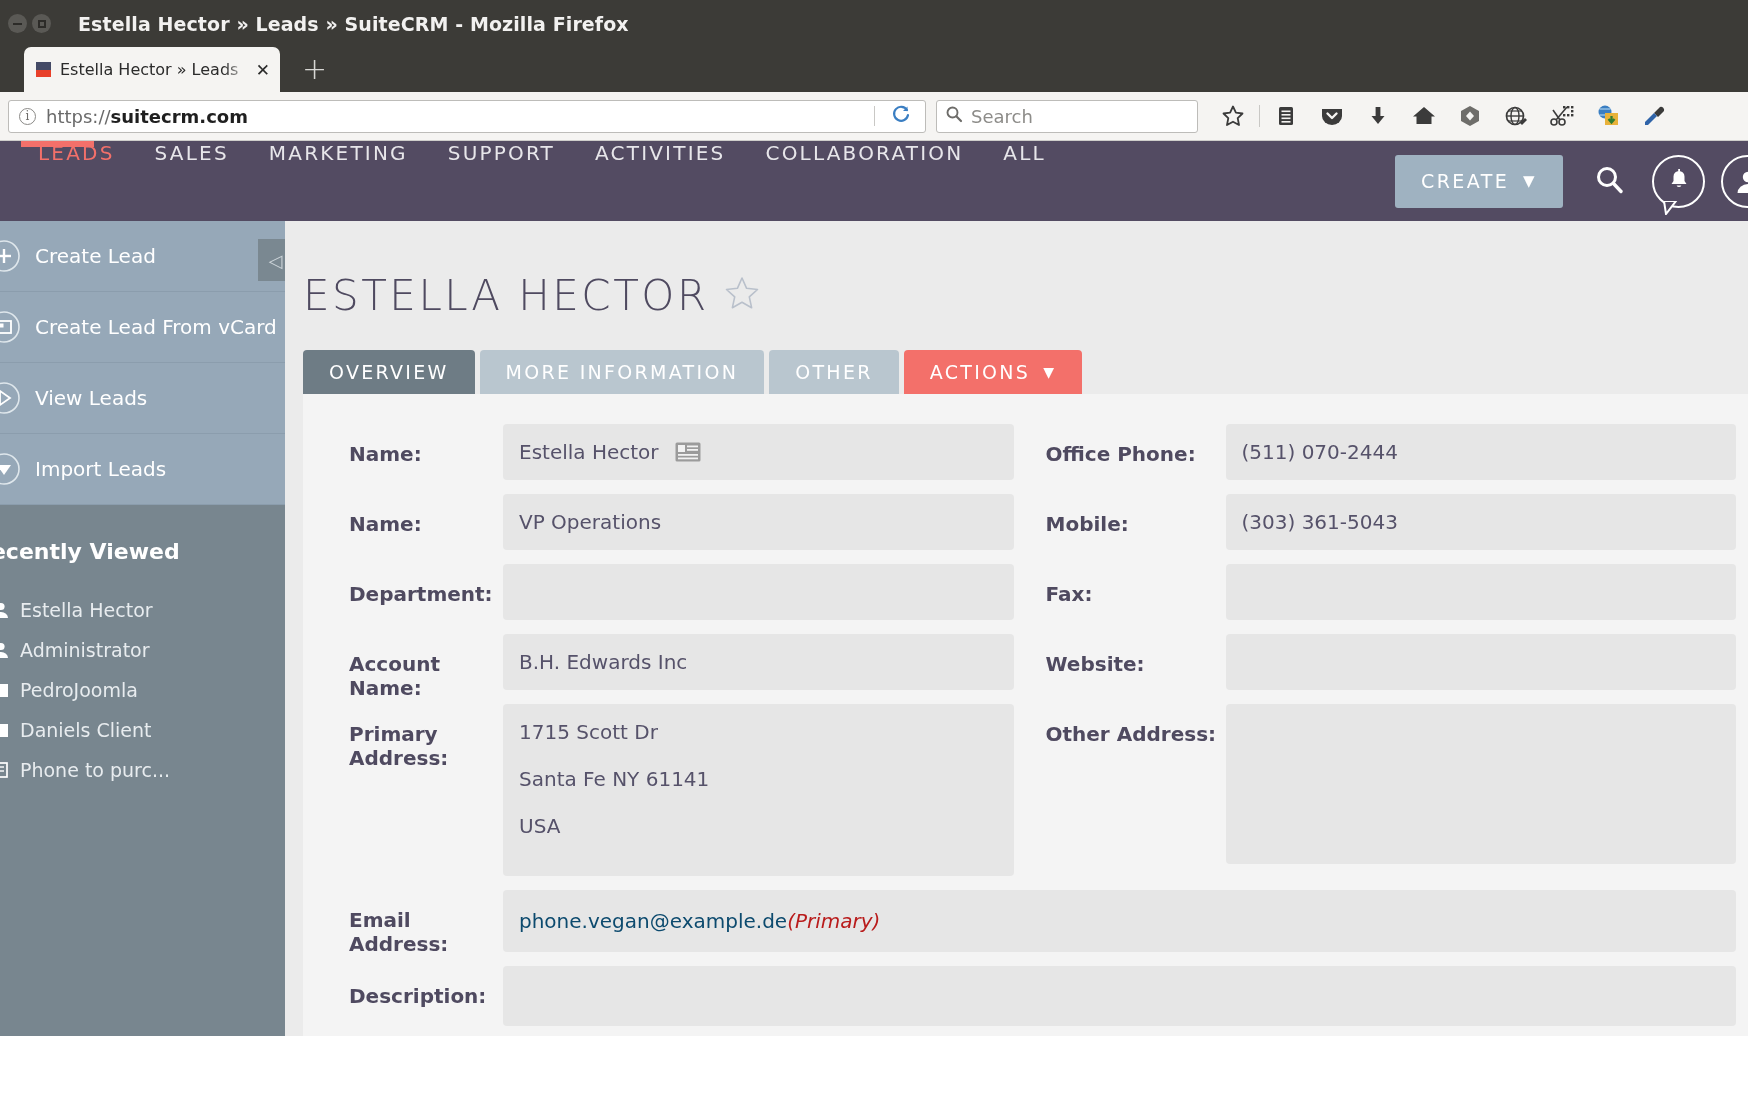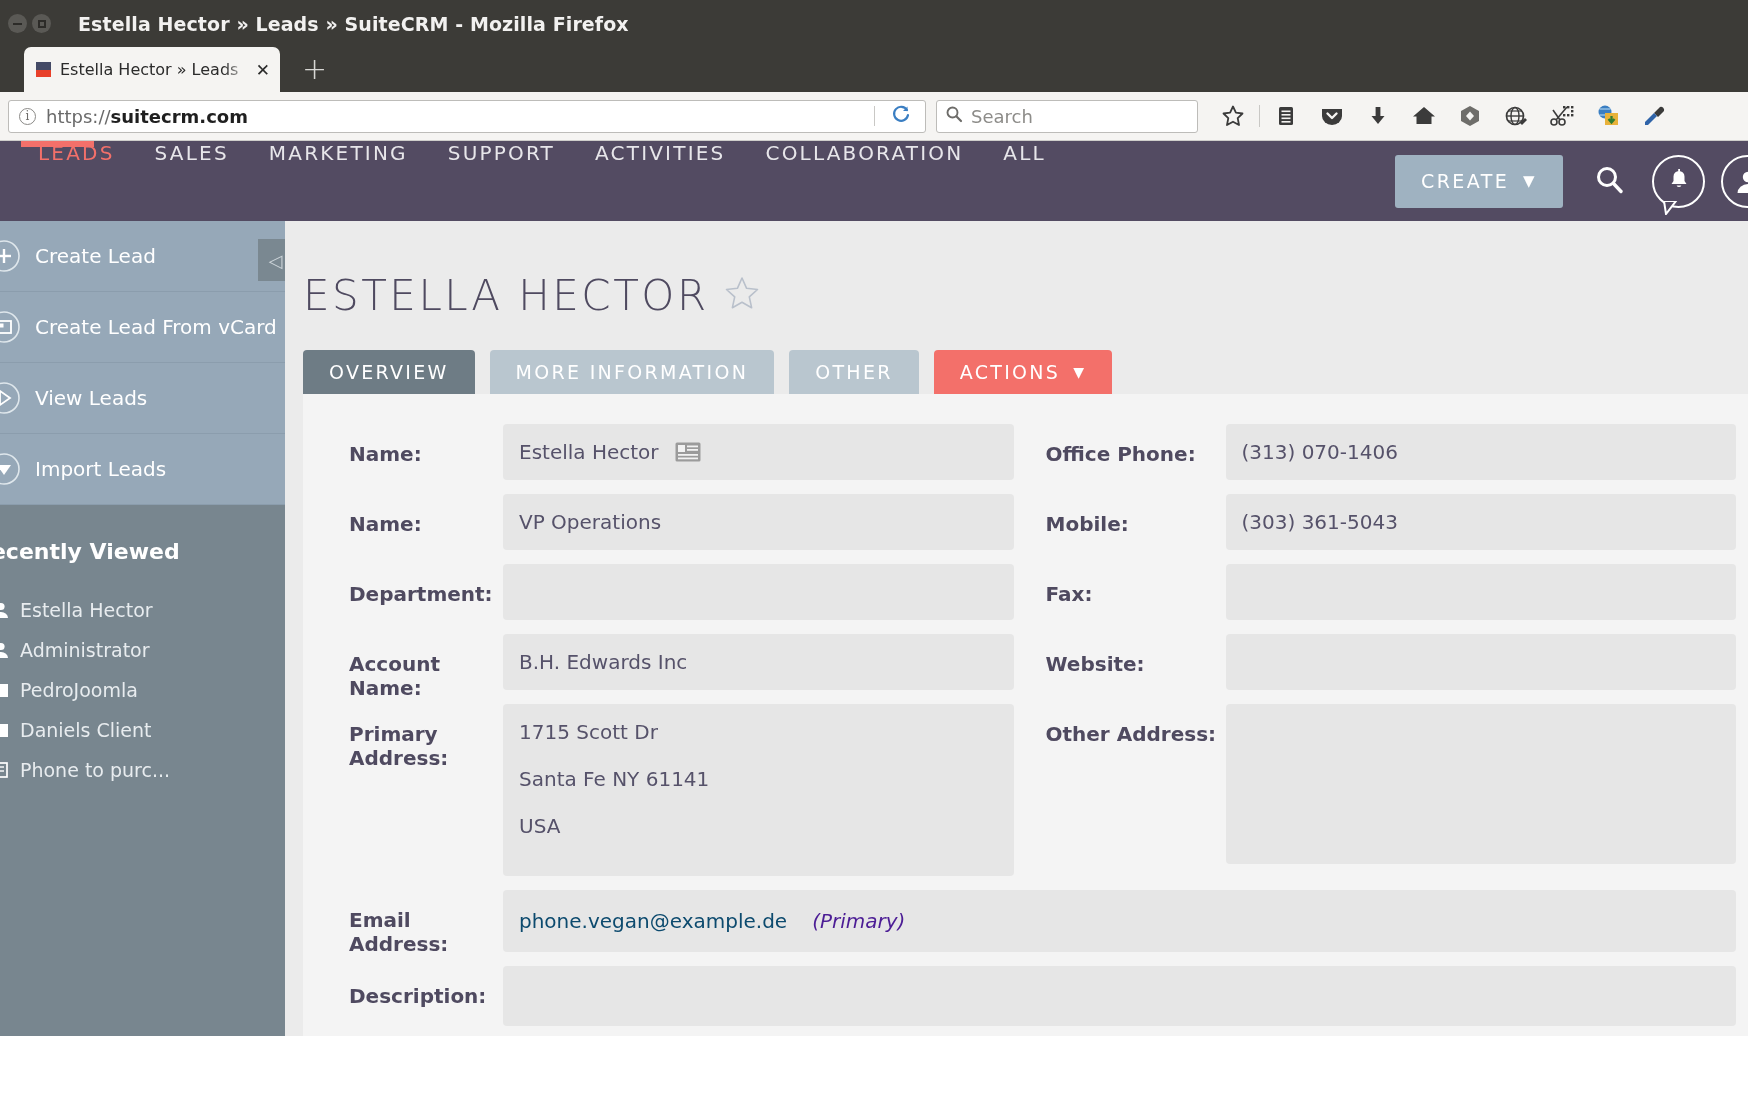--- a/index.html
+++ b/index.html
@@ -132,21 +132,21 @@
     align-items: center; justify-content: center; color: #ccd4d9; font-size: 18px;
   }
 
   .content { position: absolute; left: 285px; top: 0; right: 0; height: 100%; background: #ebebeb; }
   .record-title {
     font-size: 42px; color: #4f4a60; font-weight: 300; letter-spacing: 2.5px;
     padding: 48px 0 0 18px; display: flex; align-items: center; font-family: "DejaVu Sans", sans-serif;
   }
   .record-title .star { margin-left: 14px; margin-top: 4px; }
 
-  .tabs { display: flex; gap: 15px; padding: 28px 0 0 18px; }
+  .tabs { display: flex; gap: 5px; padding: 28px 0 0 18px; }
   .tabbtn {
     height: 44px; display: flex; align-items: center; padding: 0 26px; border-radius: 4px 4px 0 0;
     font-size: 19px; letter-spacing: 2.3px; color: #ffffff;
   }
   .tabbtn.sel { background: #6e7c85; }
   .tabbtn.un { background: #b9c6cf; }
   .tabbtn.act { background: #f3706a; }
   .tabbtn .caret { margin-left: 13px; font-size: 14px; }
 
   .panel { background: #f4f4f4; margin-left: 18px; padding: 30px 0 0 0; min-height: 560px; }
@@ -160,21 +160,21 @@
   .fvalue {
     flex: 1 1 auto; background: #e6e6e6; border-radius: 4px; min-height: 56px;
     font-size: 20px; color: #56526a; padding: 15px 16px; margin-bottom: 14px;
     display: flex; align-items: center;
   }
   .fvalue.tall { min-height: 160px; flex-direction: column; align-items: flex-start; justify-content: flex-start; padding-top: 16px; }
   .fvalue.tall .aline { margin-bottom: 23px; }
   .fvalue.empty { }
   .vcard-ico { margin-left: 16px; display:inline-flex; }
   .email-link { color: #0c4a6e; font-size: 20px; }
-  .email-primary { color: #4c1d95; font-style: italic; font-size: 20px; margin-left: 25px; }
+  .email-primary { color: #b91c1c; font-style: italic; font-size: 20px; margin-left: 0; }
 </style>
 </head>
 <body>
 
 <div class="titlebar">
   <div class="win-btn">
       <span class="glyph-min"></span>
     </div>
   <div class="win-btn b2">
       <span class="glyph-max"></span>
@@ -475,21 +475,21 @@
                   <rect x="12" y="3.5" width="11" height="1.8" fill="#f2f2f2"></rect>
                   <rect x="12" y="7" width="11" height="1.8" fill="#f2f2f2"></rect>
                   <rect x="3" y="12" width="20" height="1.8" fill="#f2f2f2"></rect>
                   <rect x="3" y="15.5" width="20" height="1.8" fill="#f2f2f2"></rect>
                 </svg>
             </span>
           </div>
         </div>
         <div class="fcol right">
           <div class="flabel">Office Phone:</div>
-          <div class="fvalue">(313) 070-1406</div>
+          <div class="fvalue">(511) 070-2444</div>
         </div>
       </div>
 
       <div class="frow">
         <div class="fcol">
           <div class="flabel">Name:</div>
           <div class="fvalue">VP Operations</div>
         </div>
         <div class="fcol right">
           <div class="flabel">Mobile:</div>

